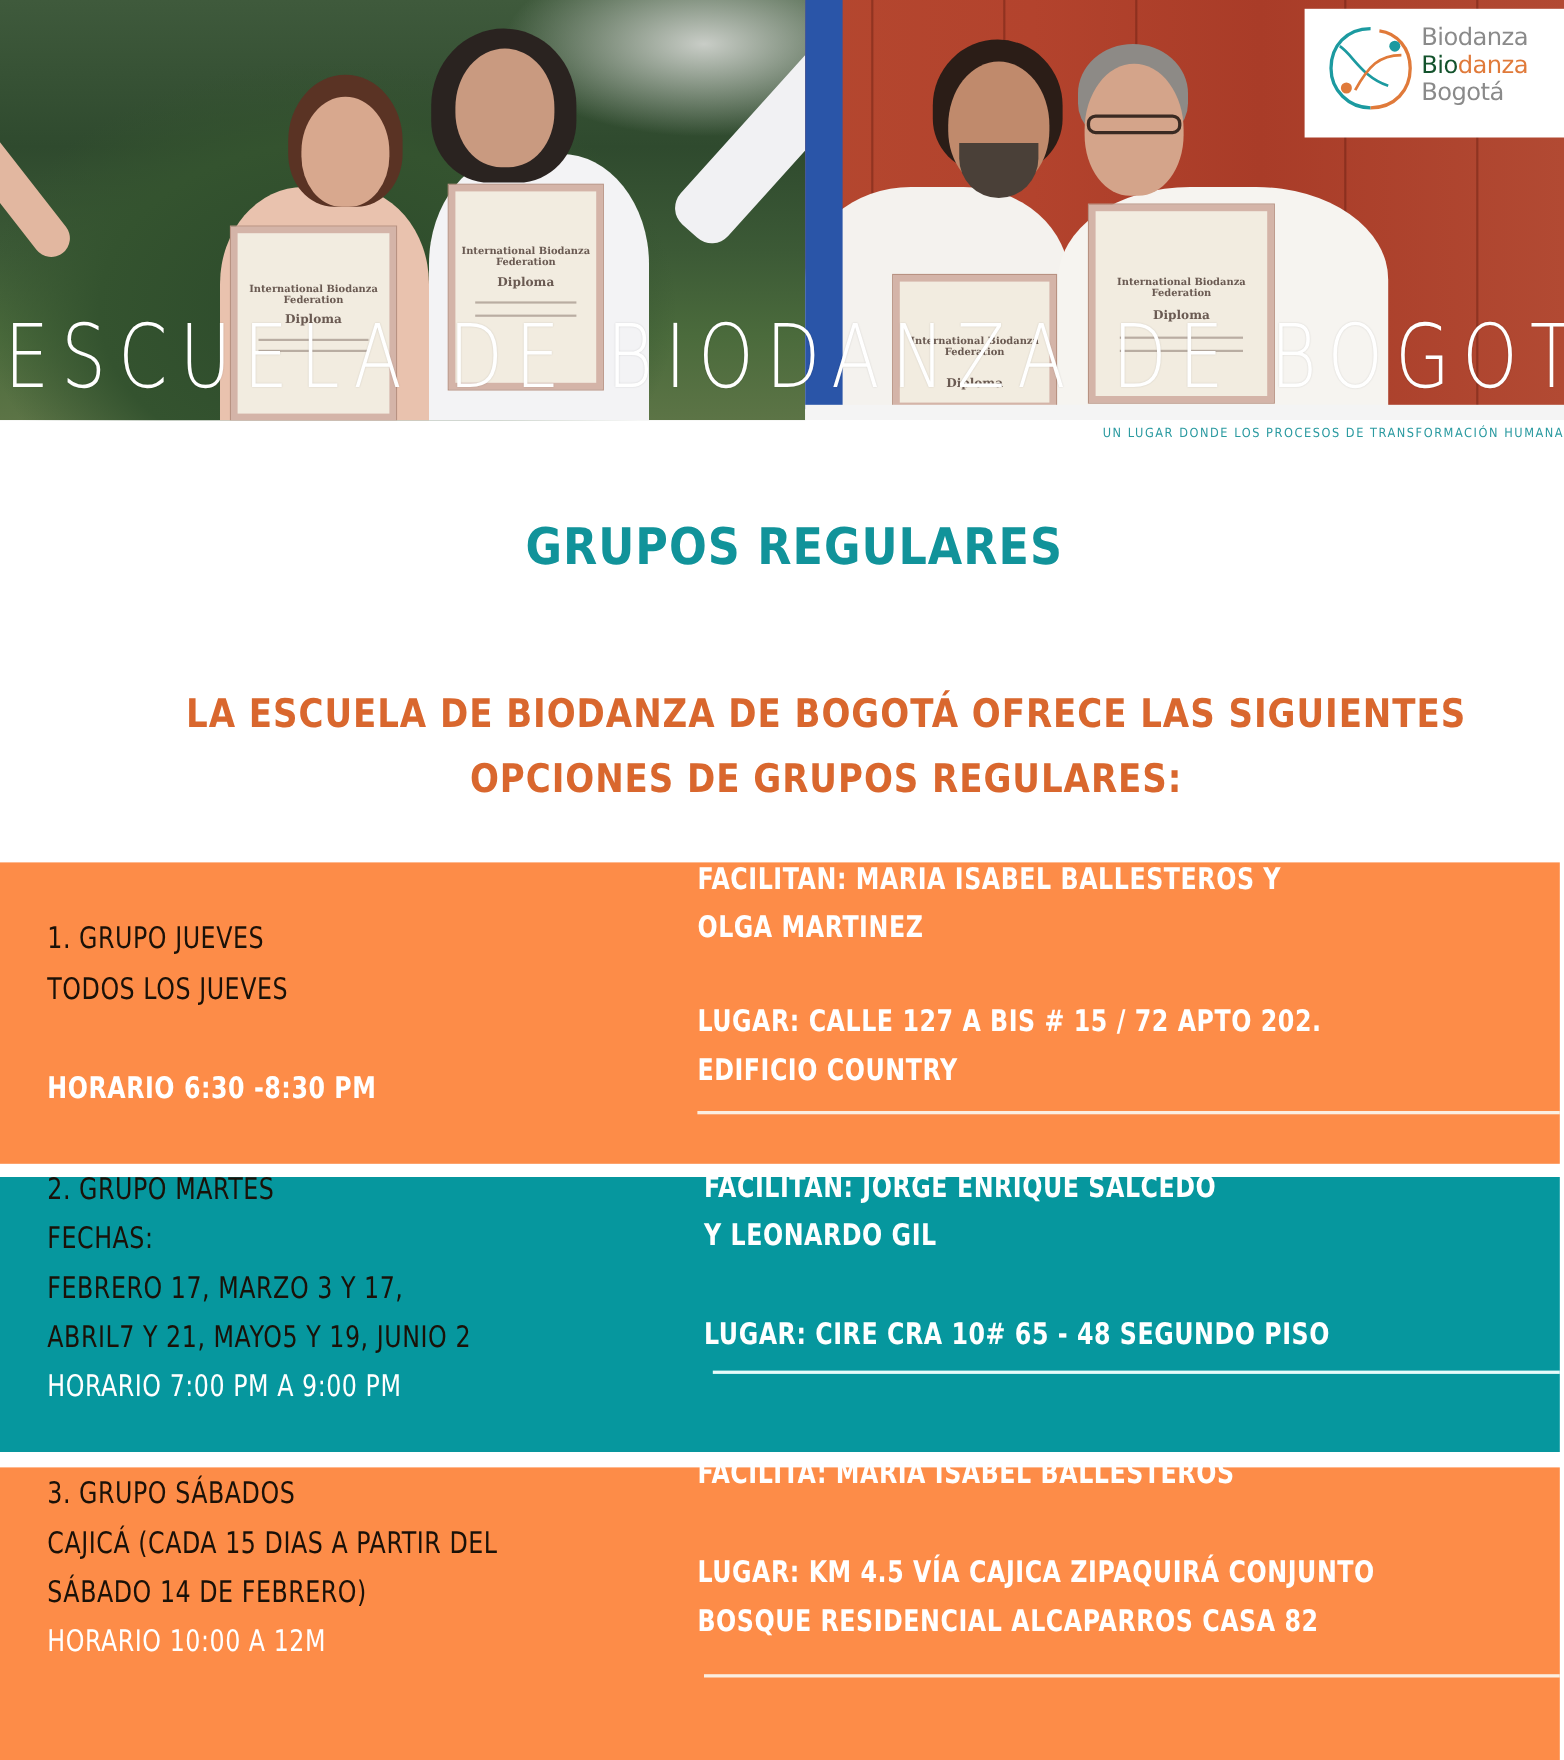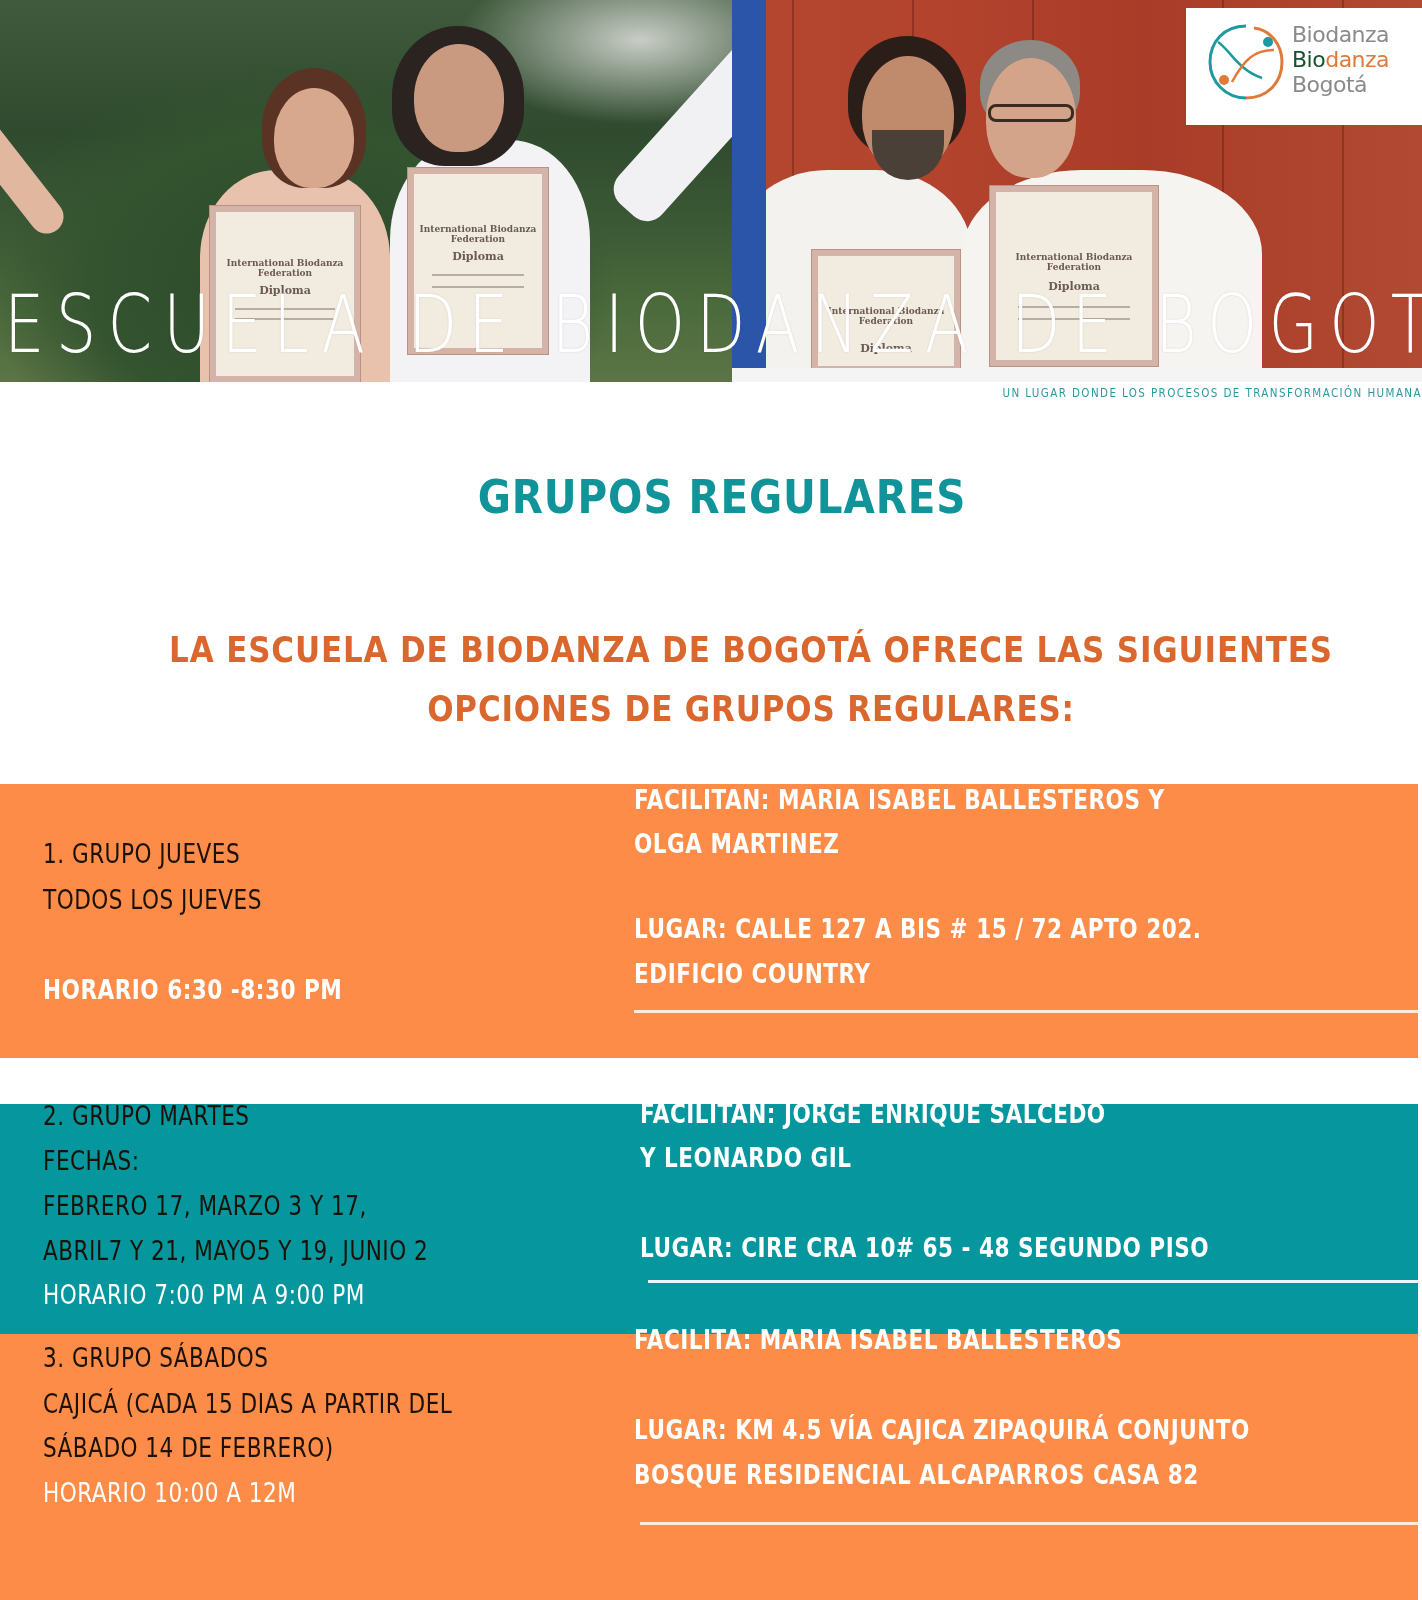--- a/index.html
+++ b/index.html
@@ -81,21 +81,21 @@
     font-family: "DejaVu Sans", sans-serif; font-weight: bold;
     font-size: 36px; line-height: 59px; color: #d9672e; letter-spacing: 1px;
   }
   .intro span { display: block; transform: scaleX(0.86); transform-origin: center; white-space: nowrap; }
 
   
   .panel { position: absolute; left: 0; width: 1418px; }
   .panel.orange { background: #fd8c48; }
   .panel.teal { background: #06979e; }
   .p1 { top: 784px; height: 274px; }
-  .p2 { top: 1070px; height: 250px; margin-top: 34px; }
+  .p2 { top: 1070px; height: 250px; }
   .p3 { top: 1334px; height: 306px; }
 
   .cond {
     font-family: "DejaVu Sans", sans-serif;
     font-size: 27px; white-space: nowrap;
     transform: scaleX(0.80); transform-origin: left center;
     letter-spacing: 0.6px;
   }
   .dark { color: #1a1108; font-weight: normal; }
   .white { color: #ffffff; }

